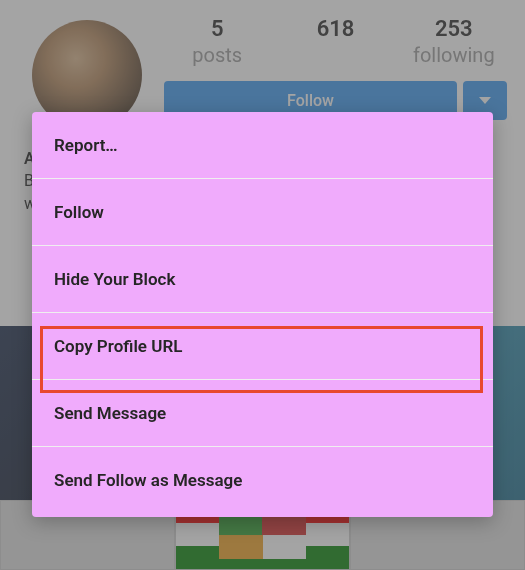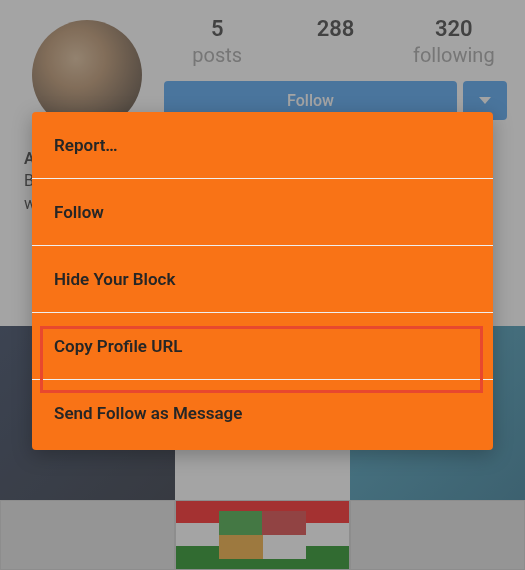--- a/index.html
+++ b/index.html
@@ -112,21 +112,21 @@
       background:
         conic-gradient(#d62828 0 25%, #fff 0 50%, #f0a020 0 75%, #2a9d2a 0 100%);
     }
 
     
     .modal {
       position: absolute;
       left: 32px;
       right: 32px;
       top: 112px;
-      background: #f97316;
+      background: #f0abfc;
       border-radius: 4px;
       z-index: 10;
       box-shadow: 0 5px 20px rgba(0,0,0,0.25);
       padding-bottom: 4px;
     }
     .modal-item {
       padding: 23px 22px;
       font-size: 17px;
       font-weight: 600;
       color: #262626;
@@ -147,24 +147,24 @@
 <div class="profile-bg">
   <div class="profile-header">
     <div class="avatar"></div>
     <div class="stats-col">
       <div class="stats-row">
         <div class="stat">
           <div class="stat-num">5</div>
           <div class="stat-label">posts</div>
         </div>
         <div class="stat">
-          <div class="stat-num">288</div>
+          <div class="stat-num">618</div>
         </div>
         <div class="stat">
-          <div class="stat-num">320</div>
+          <div class="stat-num">253</div>
           <div class="stat-label">following</div>
         </div>
       </div>
       <div class="follow-row">
         <div class="follow-btn">Follow</div>
         <div class="dropdown-btn">
           <div class="chevron-down"></div>
         </div>
       </div>
     </div>
@@ -188,16 +188,17 @@
   <div class="thumb"></div>
 </div>
 
 <div class="overlay-dim"></div>
 
 <div class="modal">
   <div class="modal-item">Report…</div>
   <div class="modal-item">Follow</div>
   <div class="modal-item">Hide Your Block</div>
   <div class="modal-item">Copy Profile URL</div>
+  <div class="modal-item">Send Message</div>
   <div class="modal-item">Send Follow as Message</div>
 </div>
 
 <div class="highlight-box" id="hl" style="left: 40px; top: 326px; width: 443px; height: 67px;"></div>
 
 </body></html>

